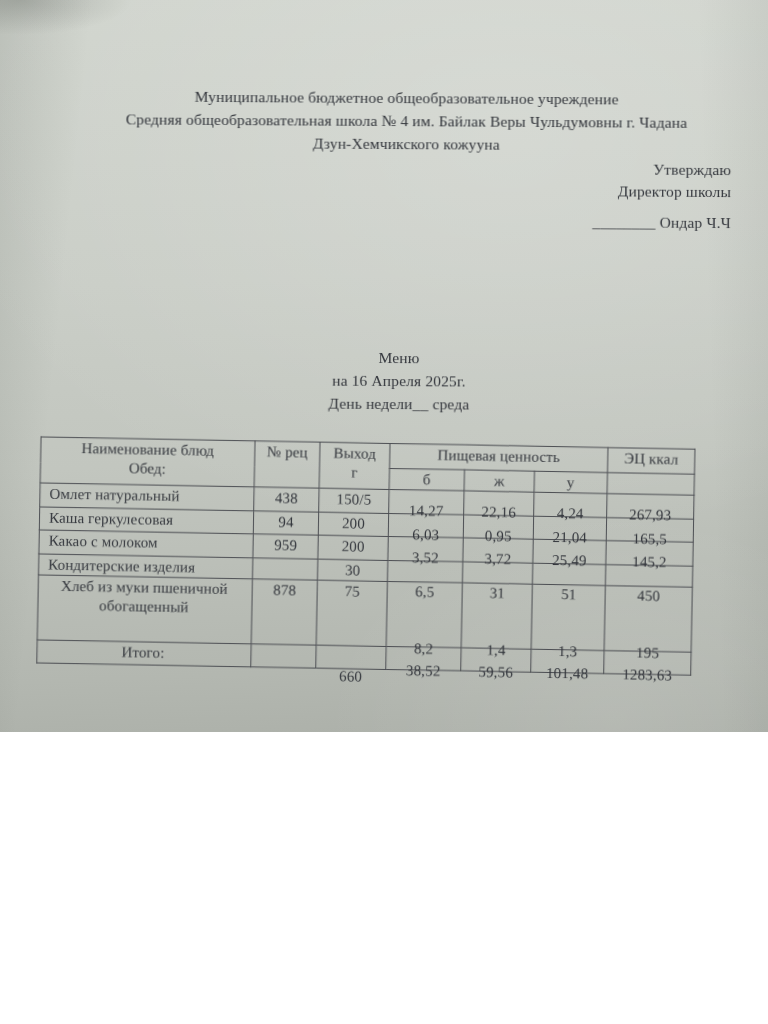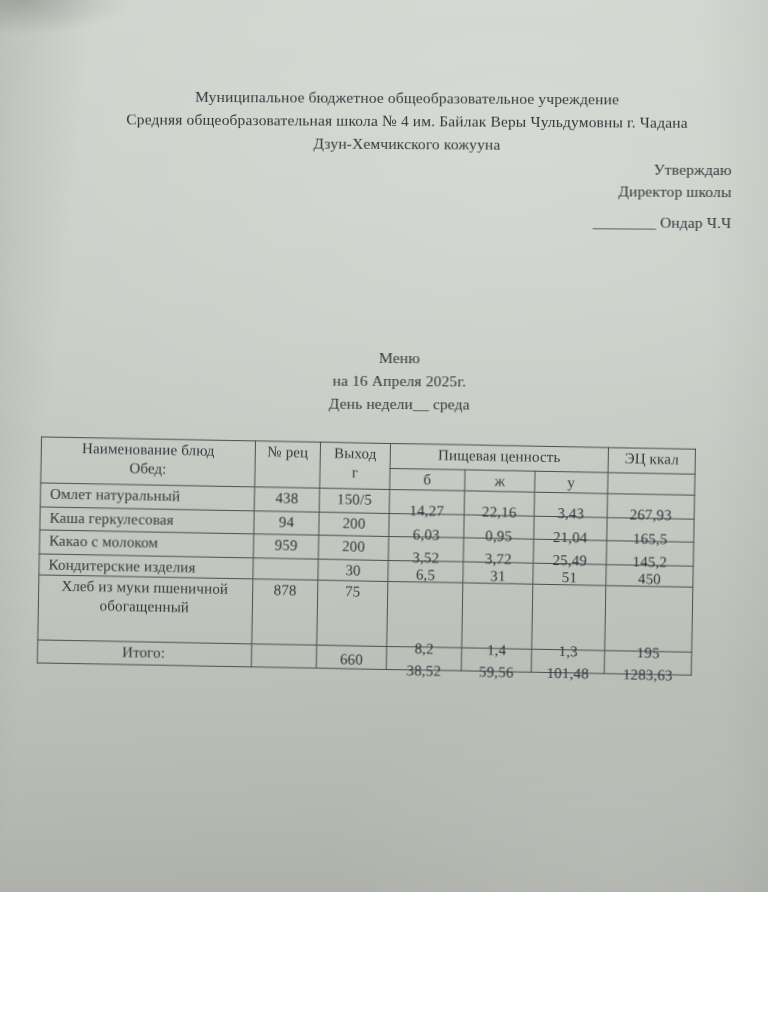--- a/index.html
+++ b/index.html
@@ -1,18 +1,18 @@
 <!DOCTYPE html>
 <html><head>
 <meta charset="utf-8">
 <style>
   html,body{margin:0;padding:0;}
   .photo{
     position:relative;
-    width:768px;height:892px;
+    width:768px;height:732px;
     overflow:hidden;
     font-family:"Liberation Serif","DejaVu Serif",serif;
     color:#34373d;
     background:
       radial-gradient(160px 50px at 20px 0px, rgba(45,50,45,0.22), transparent 70%),
       radial-gradient(900px 650px at 66% 18%, rgba(255,255,255,0.18), transparent 65%),
       radial-gradient(420px 300px at 80% 98%, rgba(255,255,255,0.10), transparent 70%),
       linear-gradient(96deg, rgba(55,62,55,0.13) 0%, transparent 11%),
       linear-gradient(268deg, rgba(55,62,55,0.07) 0%, transparent 9%),
       linear-gradient(178deg, #d0d4cd 0%, #c9cdc6 38%, #c2c6bf 62%, #b3b7b0 90%, #acb0a9 100%);
@@ -61,21 +61,21 @@
     vertical-align:top;
     padding:1px 2px 0 2px;
     line-height:19px;
     overflow:visible;
   }
   .menu-table .hdr1{ height:25px; }
   .menu-table .hdr2{ height:16px; line-height:16px; }
   .menu-table td.dish{ text-align:left; padding-left:9px; }
   .menu-table td.dish-center{ text-align:center; padding-left:0; }
   .drop{ position:relative; display:inline-block; }
-  .d3{ top:3px; } .d5{ top:13px; } .d7{ top:10px; } .d12{ top:12px;margin-top:44px; }
+  .d3{ top:20px; } .d5{ top:13px; } .d7{ top:10px; } .d12{ top:12px;margin-top:44px; }
   .two-line{ display:block; }
 </style>
 </head>
 <body>
 
 <div class="photo">
   <div class="sheet">
 
     <div class="org-header">
       <div>Муниципальное бюджетное общеобразовательное учреждение</div>
@@ -126,21 +126,21 @@
           <th></th>
         </tr>
       </thead>
       <tbody>
         <tr style="height:24px">
           <td class="dish">Омлет натуральный</td>
           <td>438</td>
           <td>150/5</td>
           <td><span class="drop d7">14,27</span></td>
           <td><span class="drop d7">22,16</span></td>
-          <td><span class="drop d7">3,43</span></td>
+          <td><span class="drop d7">4,24</span></td>
           <td><span class="drop d7">267,93</span></td>
         </tr>
         <tr style="height:23px">
           <td class="dish">Каша геркулесовая</td>
           <td>94</td>
           <td>200</td>
           <td><span class="drop d7">6,03</span></td>
           <td><span class="drop d7">0,95</span></td>
           <td><span class="drop d7">21,04</span></td>
           <td><span class="drop d7">165,5</span></td>

